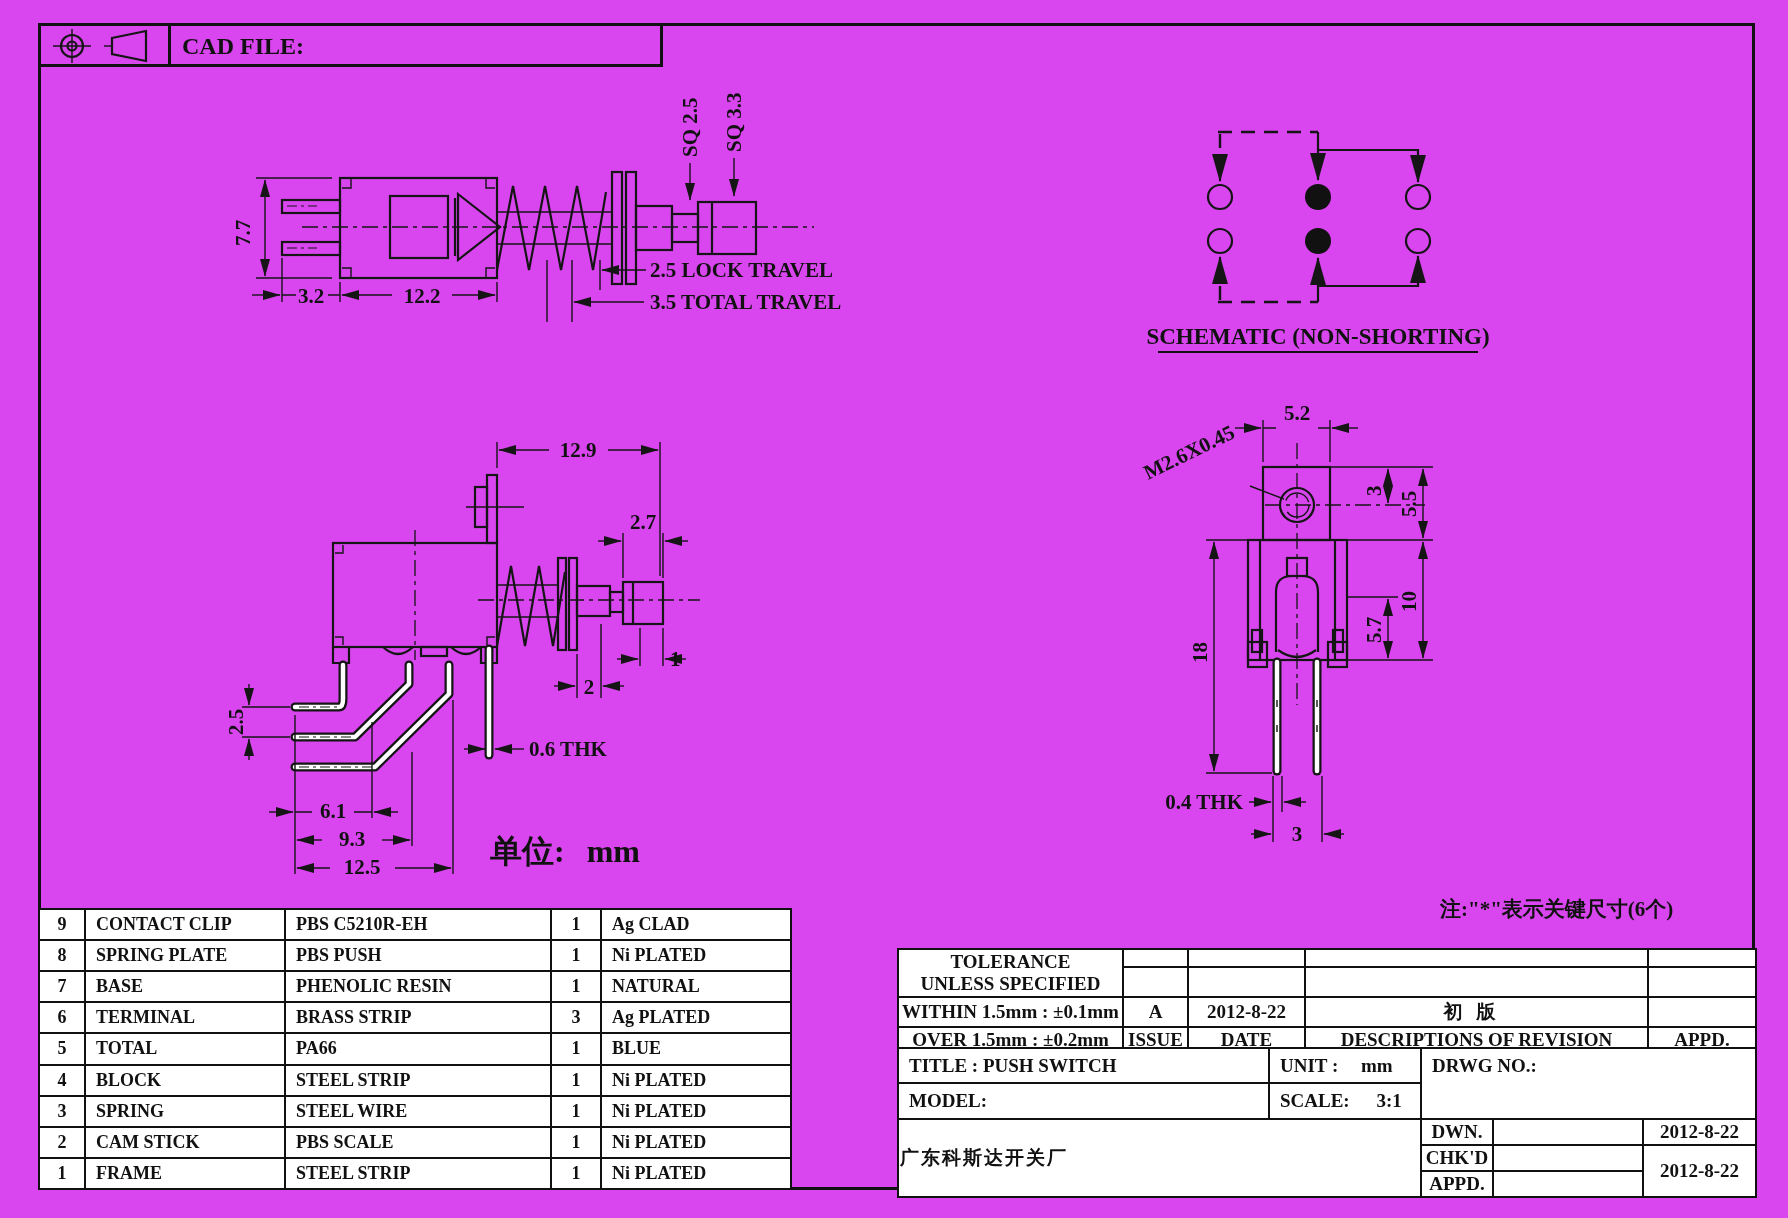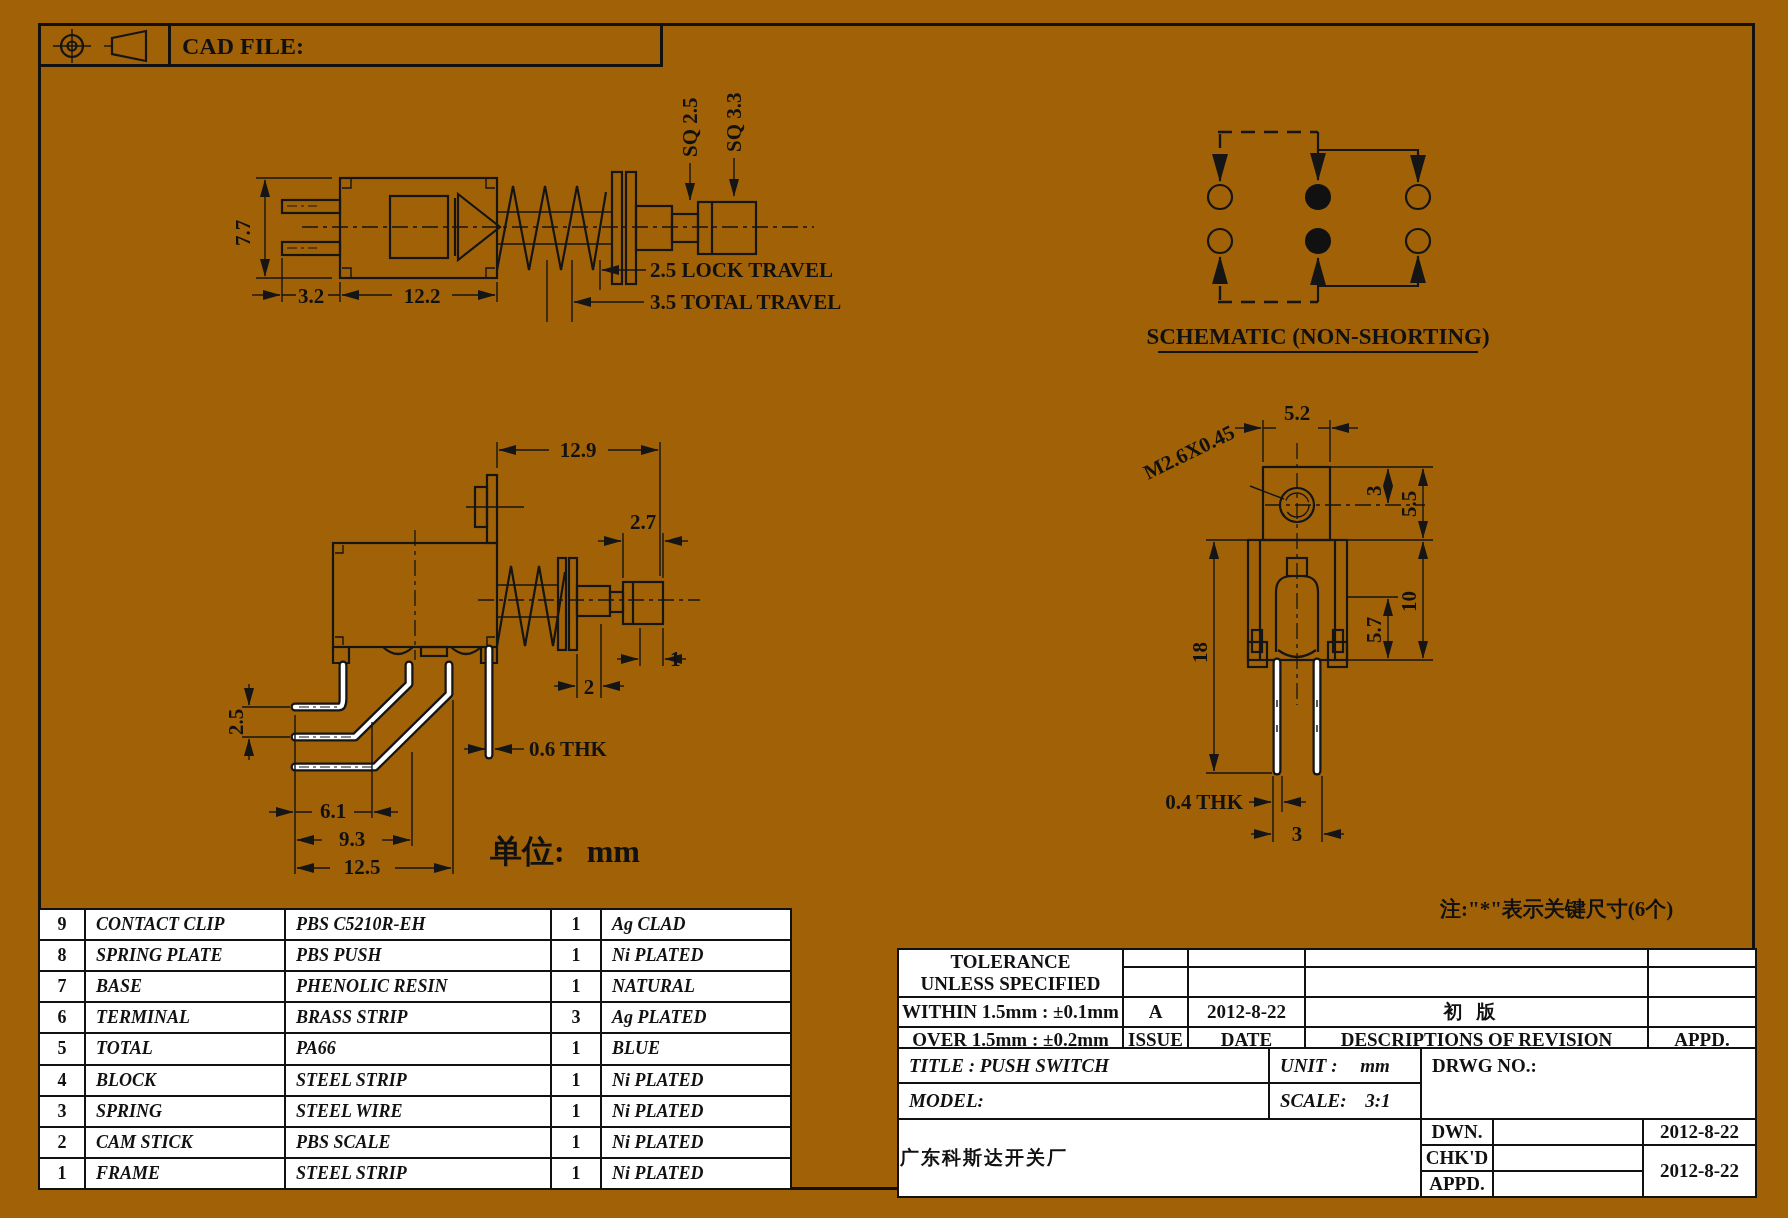--- a/index.html
+++ b/index.html
@@ -1,34 +1,34 @@
 <!DOCTYPE html>
 <html><head>
 <meta charset="utf-8">
 <style>
   html,body{margin:0;padding:0;background:#fff;}
-  #sheet{position:relative;width:1788px;height:1218px;background:#a16207;
+  #sheet{position:relative;width:1788px;height:1218px;background:#d946ef;
          font-family:"Liberation Serif",serif;color:#111;overflow:hidden;}
   .abs{position:absolute;}
   #frame{left:38px;top:23px;width:1717px;height:1167px;border:3px solid #111;box-sizing:border-box;}
   .bar{background:#111;}
   .lbl{font-weight:bold;white-space:nowrap;}
   svg{position:absolute;overflow:visible;}
   svg text{font-family:"Liberation Serif",serif;font-weight:bold;font-size:21px;fill:#111;stroke:none;}
   .st{stroke:#151515;fill:none;stroke-width:2.2px;}
   .thin{stroke:#151515;fill:none;stroke-width:1.4px;}
   .cl{stroke:#151515;fill:none;stroke-width:1.3px;stroke-dasharray:16 5 4 5;}
   .dsh{stroke:#151515;fill:none;stroke-width:2.4px;stroke-dasharray:14 9;}
   .pinO{stroke:#151515;fill:none;stroke-width:9px;stroke-linejoin:round;stroke-linecap:round;}
   .pinI{stroke:#fff;fill:none;stroke-width:4.5px;stroke-linejoin:round;stroke-linecap:round;}
   .dashc{stroke:#151515;fill:none;stroke-width:1.1px;stroke-dasharray:10 4 3 4;}
   table{border-collapse:collapse;table-layout:fixed;position:absolute;background:#fff;}
   td{border:2.5px solid #111;font-family:"Liberation Serif",serif;font-weight:bold;color:#111;
      overflow:hidden;white-space:nowrap;font-size:18px;}
-  .c{text-align:center;} .l{padding-left:10px;font-style:italic;}
+  .c{text-align:center;} .l{padding-left:10px;}
   #titleTable td,#tolTable td{font-size:19px;}
   .big{font-size:23px;}
   .company{font-size:46px;letter-spacing:2px;}
   .drwg{vertical-align:top;padding:6px 0 0 10px;font-size:20px;}
 </style>
 </head>
 <body>
 
 <div id="sheet">
   <div id="frame" class="abs"></div>
@@ -386,21 +386,21 @@
       <td class="l">
         <span>UNIT :</span>
         <span style="margin-left:18px;">mm</span>
       </td>
       <td colspan="3" rowspan="2" class="drwg">DRWG NO.:</td>
     </tr>
     <tr style="height:36px">
       <td class="l big">MODEL:</td>
       <td class="l">
         <span>SCALE:</span>
-        <span style="margin-left:14px;">3:1</span>
+        <span style="margin-left:22px;">3:1</span>
       </td>
     </tr>
     <tr style="height:24px">
       <td colspan="2" rowspan="3" class="company">广东科斯达开关厂</td>
       <td class="c">DWN.</td>
       <td></td>
       <td class="c">2012-8-22</td>
     </tr>
     <tr style="height:24px">
       <td class="c">CHK'D</td>

